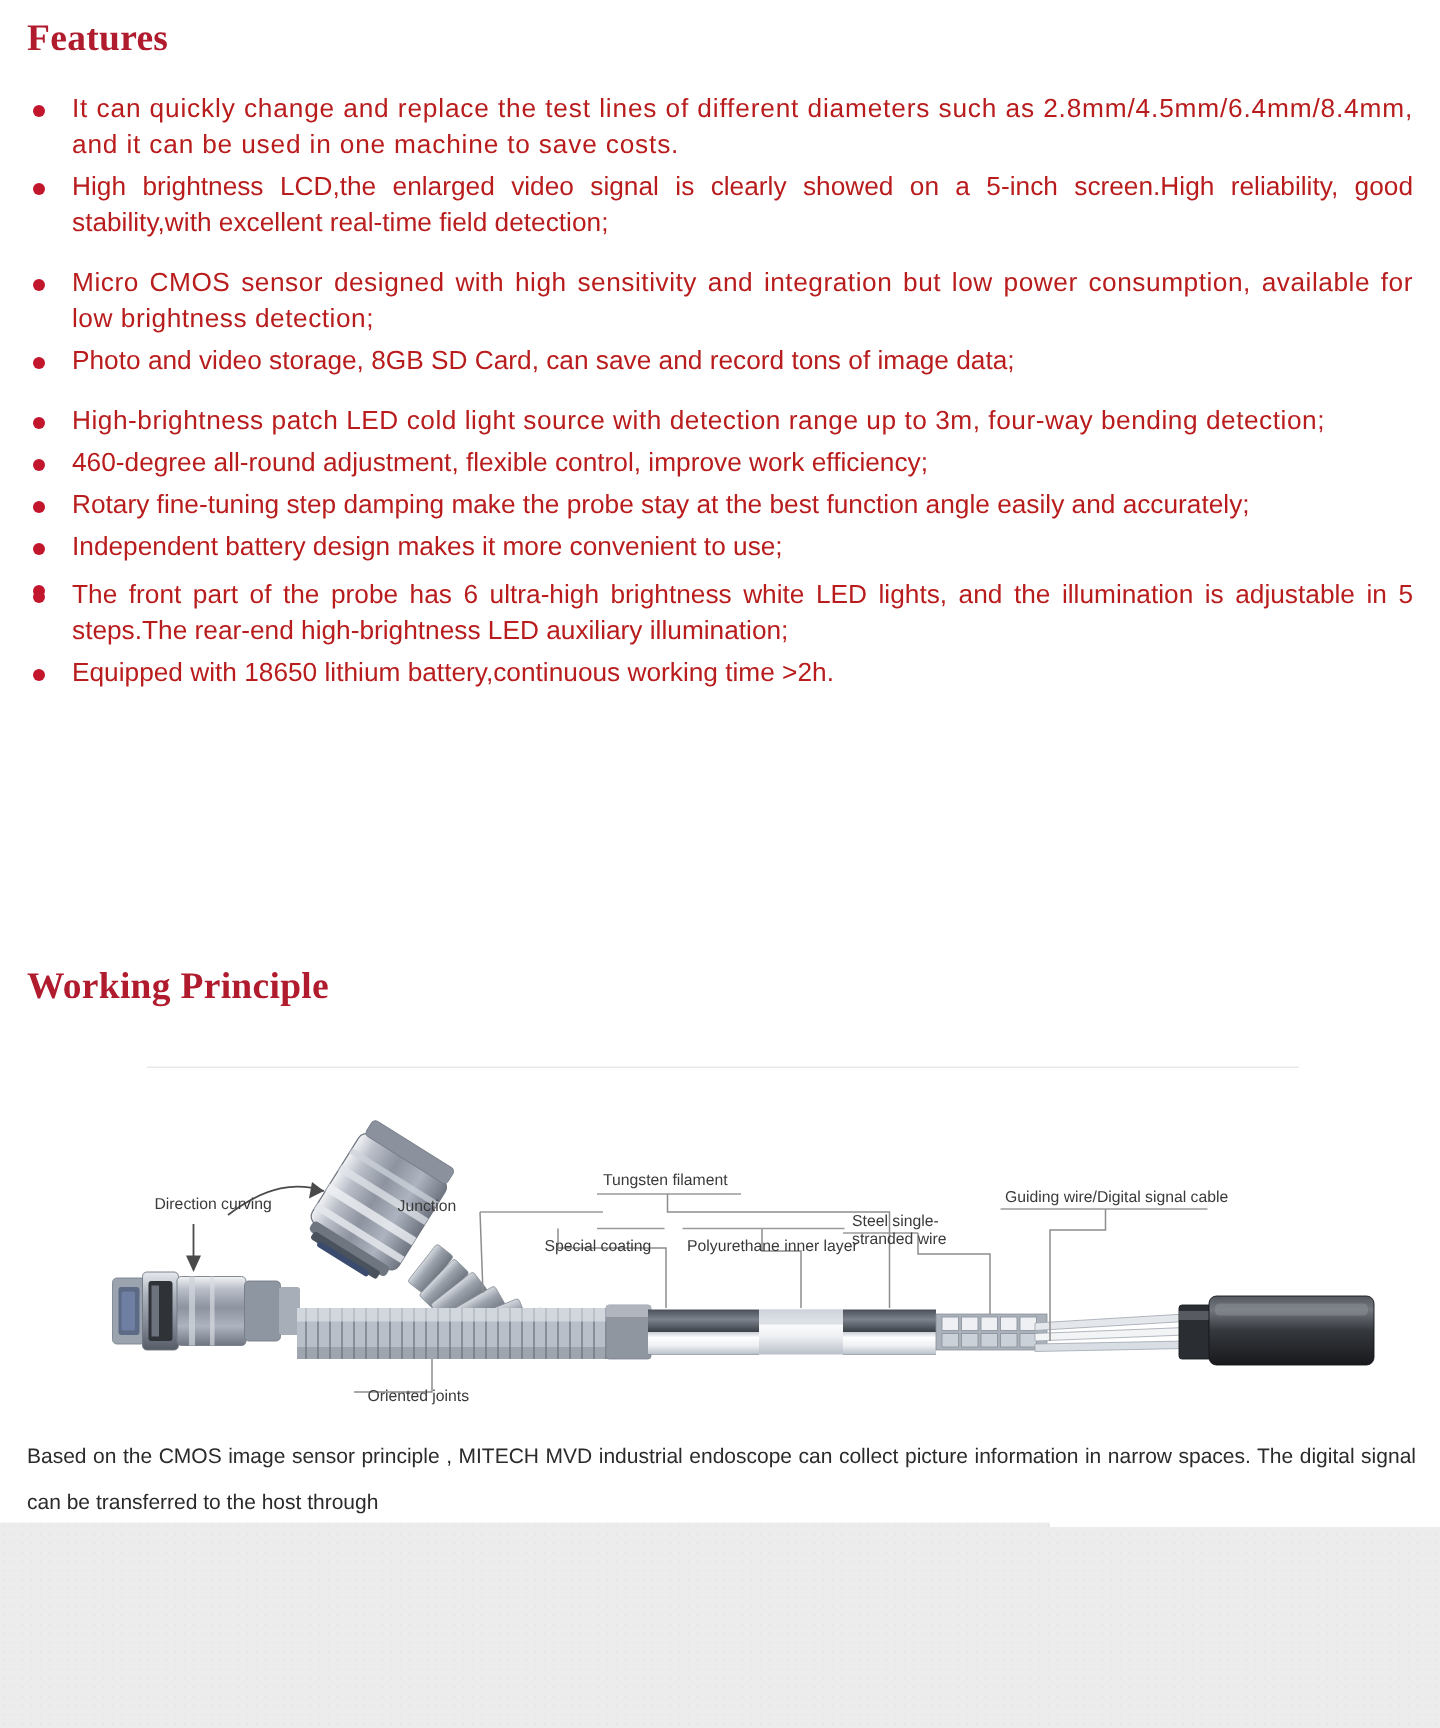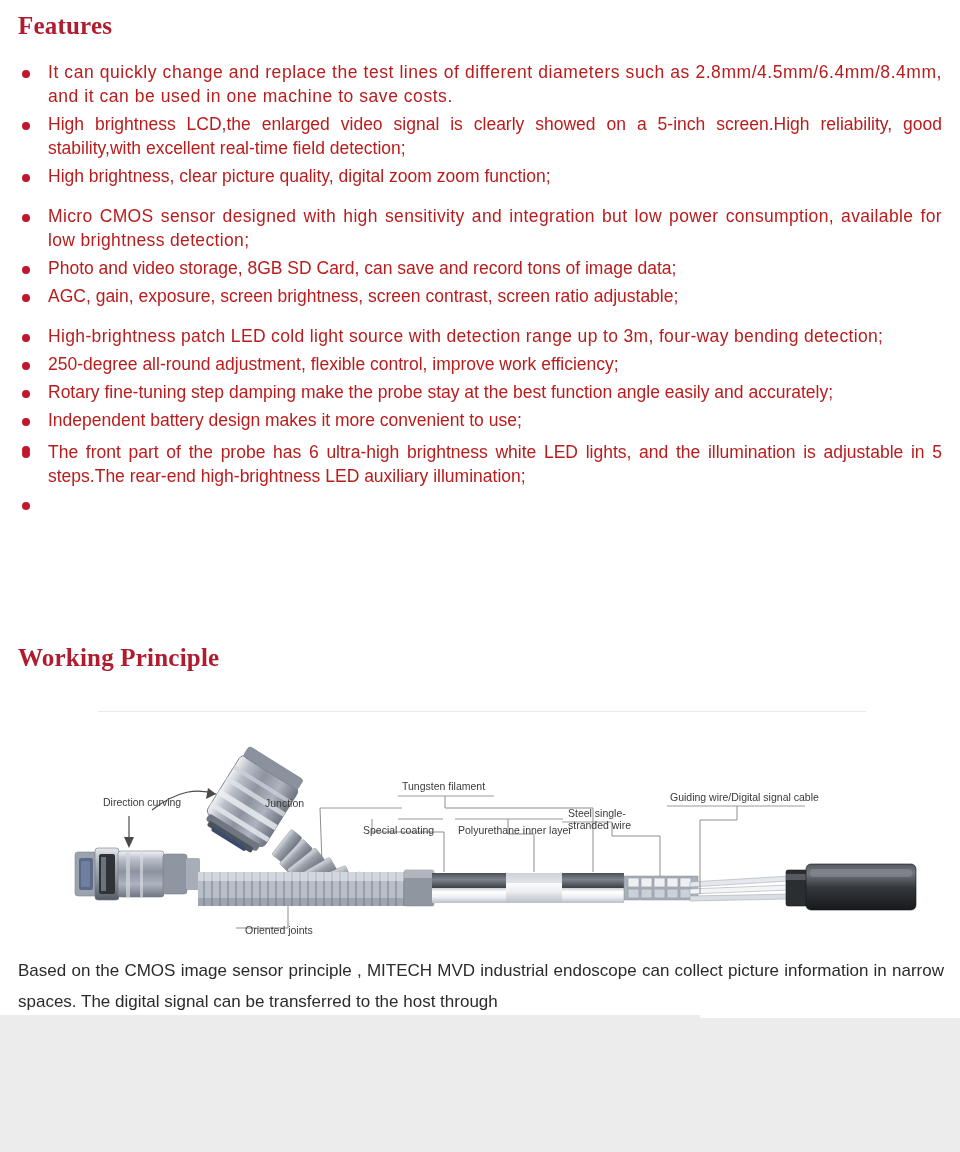--- a/index.html
+++ b/index.html
@@ -117,21 +117,21 @@
     top: 0;
   }
 
   p.body-paragraph {
     position: absolute;
     left: 18px;
     top: 955px;
     width: 926px;
     margin: 0;
     color: #2b2b2b;
-    font-size: 17px;
+    font-size: 14px;
     line-height: 31px;
     text-align: justify;
     text-justify: inter-word;
   }
 </style>
 </head>
 <body>
 
 <div class="backdrop"></div>
 
@@ -142,61 +142,54 @@
 
     <ul class="feature-list">
       <li class="loose">
         <span class="bullet"></span>
         <span>It can quickly change and replace the test lines of different diameters such as 2.8mm/4.5mm/6.4mm/8.4mm, and it can be used in one machine to save costs.</span>
       </li>
       <li>
         <span class="bullet"></span>
         <span>High brightness LCD,the enlarged video signal is clearly showed on a 5-inch screen.High reliability, good stability,with excellent real-time field detection;</span>
       </li>
-      <li>
-        <span class="bullet"></span>
-        <span>High brightness, clear picture quality, digital zoom zoom function;</span>
-      </li>
       <li class="loose2">
         <span class="bullet"></span>
         <span>Micro CMOS sensor designed with high sensitivity and integration but low power consumption, available for low brightness detection;</span>
       </li>
       <li>
         <span class="bullet"></span>
         <span>Photo and video storage, 8GB SD Card, can save and record tons of image data;</span>
       </li>
-      <li>
-        <span class="bullet"></span>
-        <span>AGC, gain, exposure, screen brightness, screen contrast, screen ratio adjustable;</span>
-      </li>
       <li class="loose2">
         <span class="bullet"></span>
         <span>High-brightness patch LED cold light source with detection range up to 3m, four-way bending detection;</span>
       </li>
       <li>
         <span class="bullet"></span>
-        <span>250-degree all-round adjustment, flexible control, improve work efficiency;</span>
+        <span>460-degree all-round adjustment, flexible control, improve work efficiency;</span>
       </li>
       <li>
         <span class="bullet"></span>
         <span>Rotary fine-tuning step damping make the probe stay at the best function angle easily and accurately;</span>
       </li>
       <li>
         <span class="bullet"></span>
         <span>Independent battery design makes it more convenient to use;</span>
       </li>
       <li>
         <span class="bullet"></span>
       </li>
       <li>
         <span class="bullet"></span>
         <span>The front part of the probe has 6 ultra-high brightness white LED lights, and the illumination is adjustable in 5 steps.The rear-end high-brightness LED auxiliary illumination;</span>
       </li>
       <li>
         <span class="bullet"></span>
+        <span>Equipped with 18650 lithium battery,continuous working time &gt;2h.</span>
       </li>
     </ul>
 
     <h2 class="section-heading" id="working-heading">Working Principle</h2>
 
     <div class="diagram-wrap">
       <div class="diagram-rule"></div>
 
       <svg class="diagram-svg" width="960" height="240" viewBox="0 0 960 240">
         <defs>

